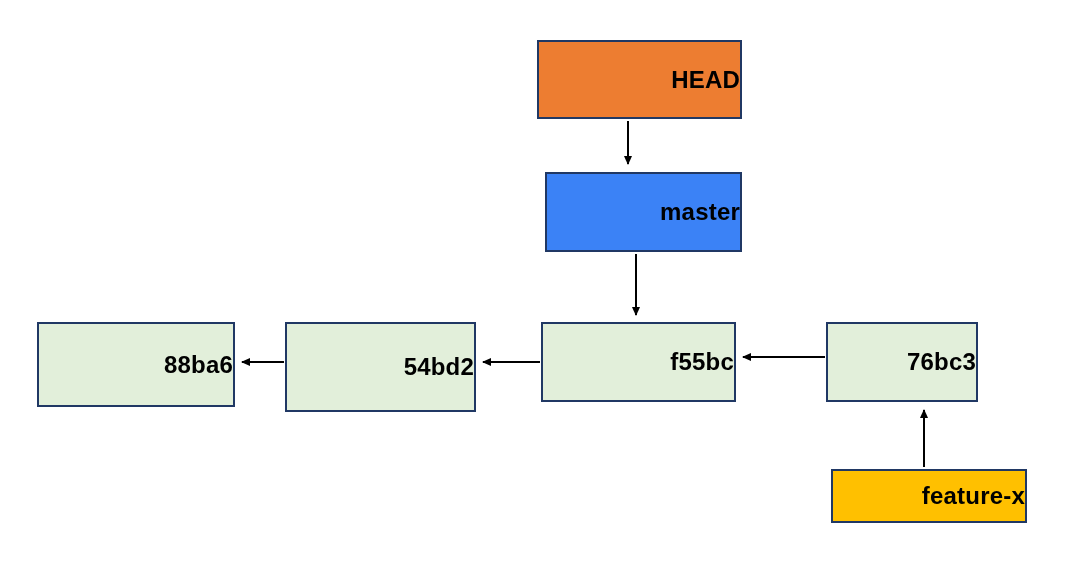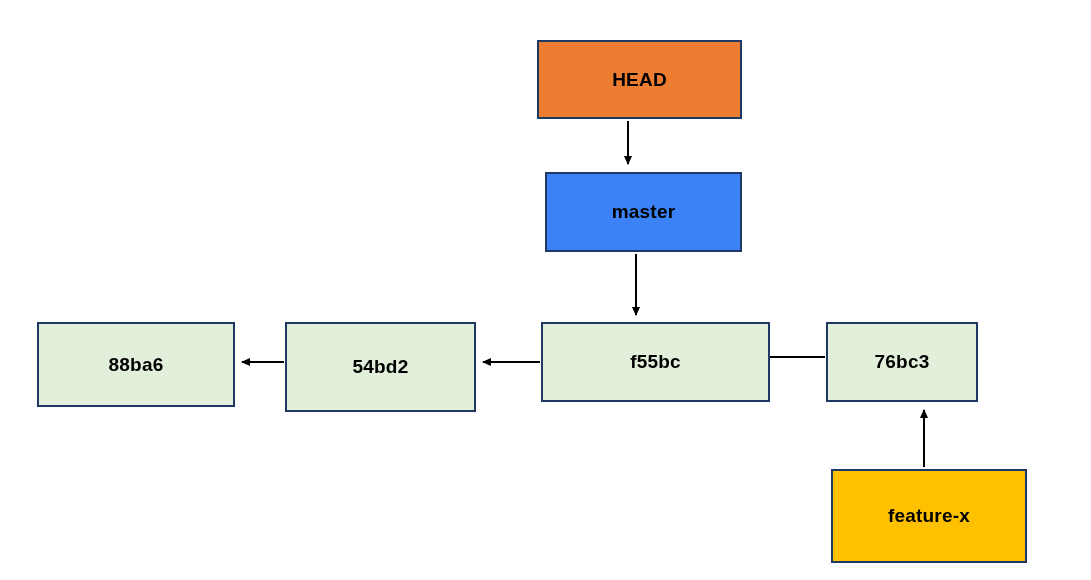--- a/index.html
+++ b/index.html
@@ -19,33 +19,33 @@
     left: 0; top: 0;
     width: 1091px;
     height: 580px;
   }
   .node {
     position: absolute;
     box-sizing: border-box;
     border: 2px solid #203864;
     display: flex;
     align-items: center;
-    justify-content: center;
+    justify-content: flex-end;
     font-weight: bold;
-    font-size: 19px;
+    font-size: 24px;
     color: #000000;
     letter-spacing: 0.2px;
   }
   .node-head    { left: 537px; top:  40px; width: 205px; height:  79px; background: #ED7D31; }
   .node-master  { left: 545px; top: 172px; width: 197px; height:  80px; background: #3b82f6; }
   .node-88ba6   { left:  37px; top: 322px; width: 198px; height:  85px; background: #E2EFDA; }
   .node-54bd2   { left: 285px; top: 322px; width: 191px; height:  90px; background: #E2EFDA; }
-  .node-f55bc   { left: 541px; top: 322px; width: 229px; height:  80px; background: #E2EFDA; }
+  .node-f55bc   { left: 541px; top: 322px; width: 195px; height:  80px; background: #E2EFDA; }
   .node-76bc3   { left: 826px; top: 322px; width: 152px; height:  80px; background: #E2EFDA; }
-  .node-featurex{ left: 831px; top: 469px; width: 196px; height:  94px; background: #FFC000; }
+  .node-featurex{ left: 831px; top: 469px; width: 196px; height:  54px; background: #FFC000; }
   svg.arrows {
     position: absolute;
     left: 0; top: 0;
     pointer-events: none;
   }
   svg.arrows line {
     stroke: #000000;
     stroke-width: 2;
   }
 </style>

